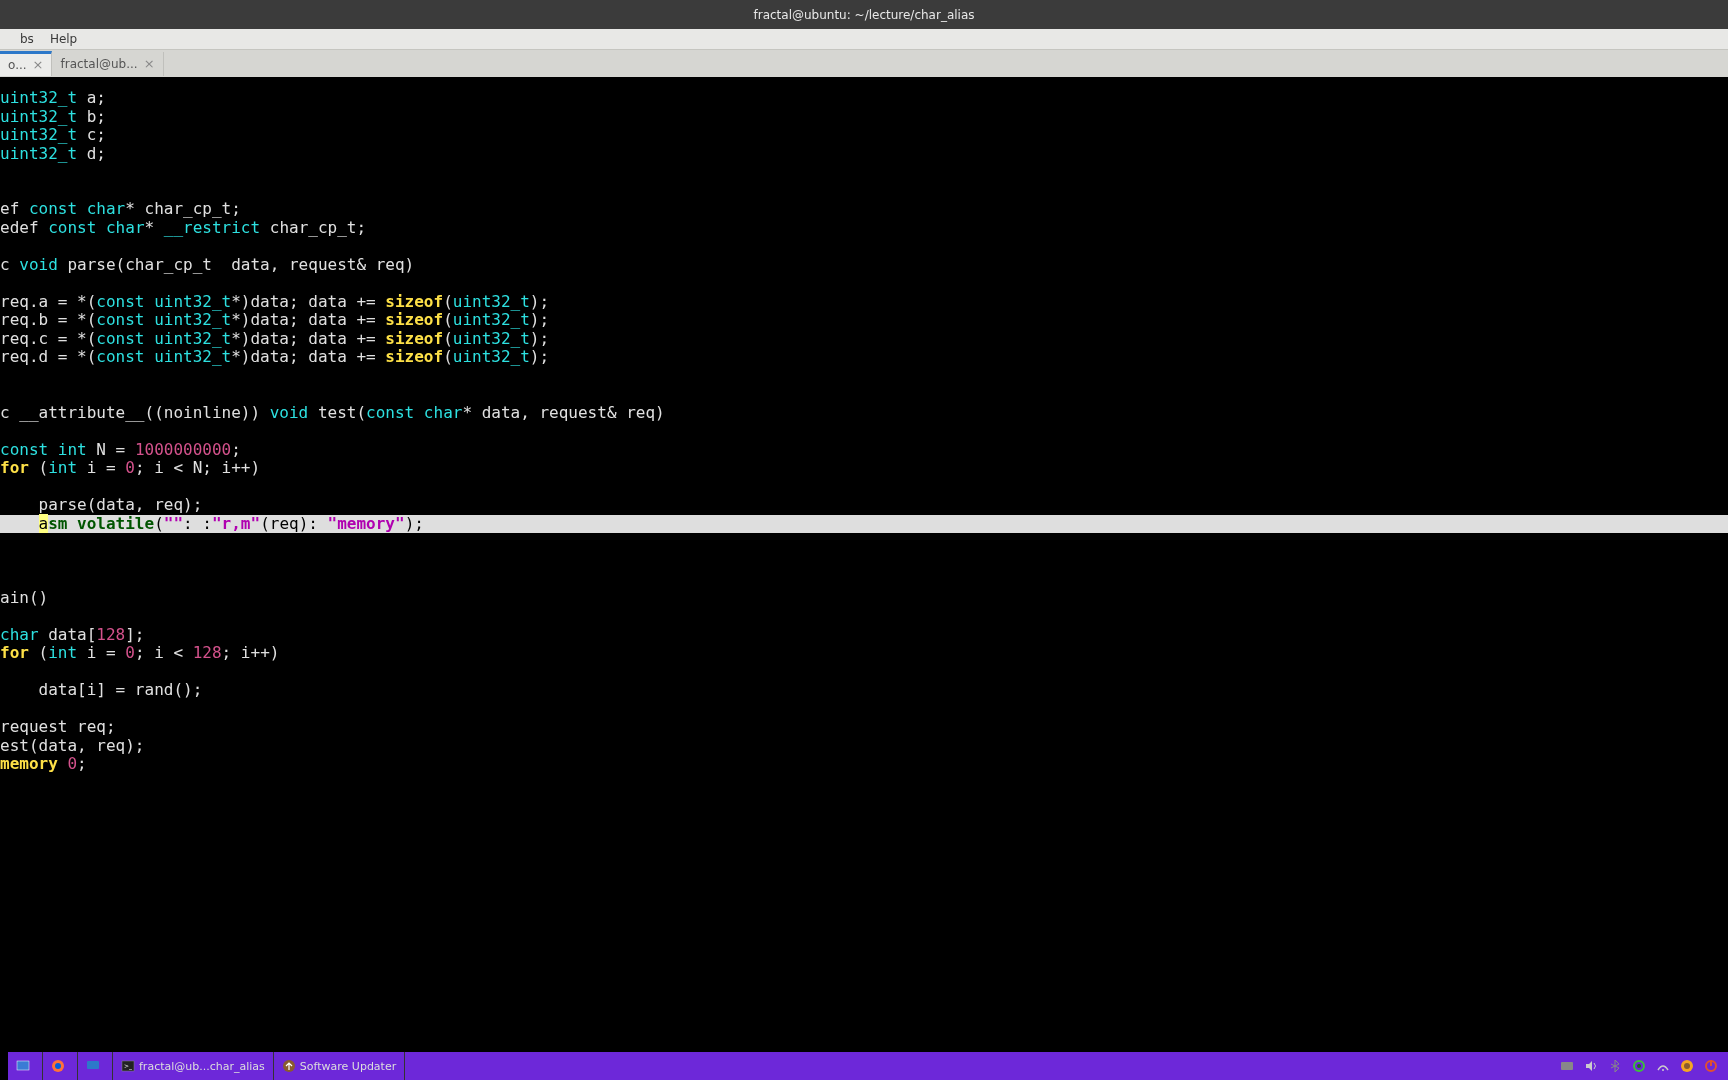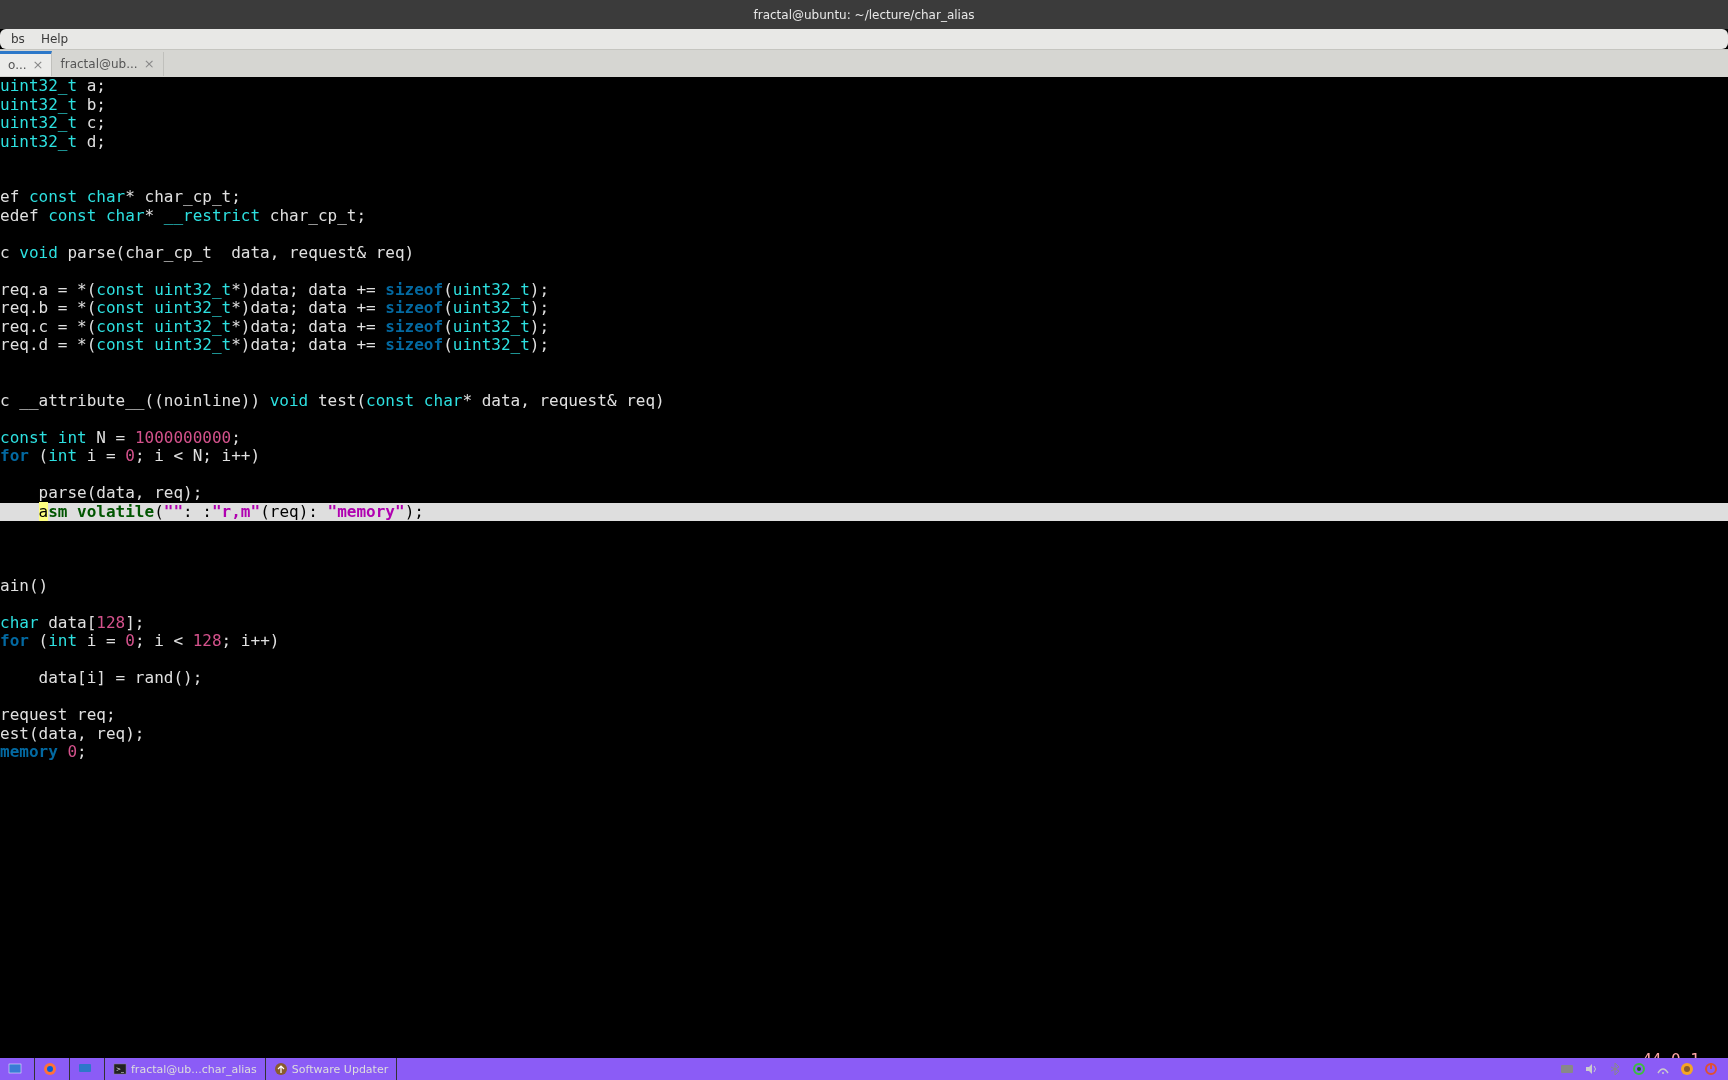--- a/index.html
+++ b/index.html
@@ -2,47 +2,47 @@
 <html><head>
 <meta charset="utf-8">
 <style>
   * { margin: 0; padding: 0; box-sizing: border-box; }
   html, body { width: 1728px; height: 1080px; overflow: hidden; font-family: "DejaVu Sans", sans-serif; background: #000; }
 
   
   .titlebar { height: 29px; background: #3b3b3b; color: #e8e8e8; font-size: 12px; display:flex; align-items:center; justify-content:center; }
 
   
-  .menubar { height: 20px; background: #e8e8e6; color: #3a3a3a; font-size: 12px; display:flex; align-items:center; padding-left:3px;border-radius:6px; }
+  .menubar { height: 20px; background: #e8e8e6; color: #3a3a3a; font-size: 12px; display:flex; align-items:center; padding-left:12px; }
   .menubar span { padding: 2px 8px; cursor:pointer; }
 
   
   .tabstrip { height: 28px; background: #d6d6d2; display:flex; align-items:center; padding-left:0px; border-top:1px solid #c5c5c0; }
   .tab { display:flex; align-items:center; height:24px; padding:0 8px; font-size:12px; color:#555; border-right:1px solid #c0c0bc; cursor:pointer; }
   .tab.active { background:#ececea; border-top:3px solid #2d78c9; margin-top:-1px; height:25px; }
   .tab .close { margin-left:6px; color:#888; font-size:13px; cursor:pointer; }
 
   
   .editor { position:relative; background:#000; height: calc(1080px - 18px - 20px - 28px - 22px); font-family: "DejaVu Sans Mono", Consolas, monospace; font-size:16px; line-height:18.5px; color:#e0e0e0; overflow:hidden; }
-  .editor pre { font-family: inherit; padding: 0 0 0 0; }
+  .editor pre { font-family: inherit; padding: 12px 0 0 0; }
   .hl-line { background:#dedede; color:#000; display:block; }
   .hl-line .kw-b { color:#005500 !important; font-weight:bold;margin-top:15px; }
   .hl-line .str { color:#b000b0 !important; background:transparent; font-weight:bold; }
-  .kw   { color:#0369a1; }    
+  .kw   { color:#fde047; }    
   .kw-b { font-weight:bold; }
   .typ  { color:#2de0e0; }    
   .num  { color:#d4528c; }    
   .str  { color:#ff66ff; }
   .op   { color:#e0e0e0; }
   .cursor-cell { background:#ffff80; color:#000; }
 
   .status { position:absolute; bottom:0; right:28px; color:#fca5a5; font-family:"DejaVu Sans Mono", monospace; font-size:16px; }
 
   
-  .taskbar { position:absolute; bottom:0; left:0; right:0; height:22px; background:#8b5cf6; display:flex; align-items:center; font-size:11px; color:#ddd; }
+  .taskbar { position:absolute; bottom:0; left:8px; right:0; height:28px; background:#6d28d9; display:flex; align-items:center; font-size:11px; color:#ddd; }
   .taskbar .item { display:flex; align-items:center; height:100%; padding:0 8px; border-right:1px solid #333; cursor:pointer; }
   .taskbar .icon { width:14px; height:14px; display:inline-block; margin-right:4px; }
   .taskbar .tray { margin-left:auto; display:flex; align-items:center; gap:10px; padding-right:10px; }
   .tray-icon { width:14px; height:14px; display:inline-block; }
 </style>
 </head>
 <body>
 
 <div class="titlebar">
   <span>fractal@ubuntu: ~/lecture/char_alias</span>

